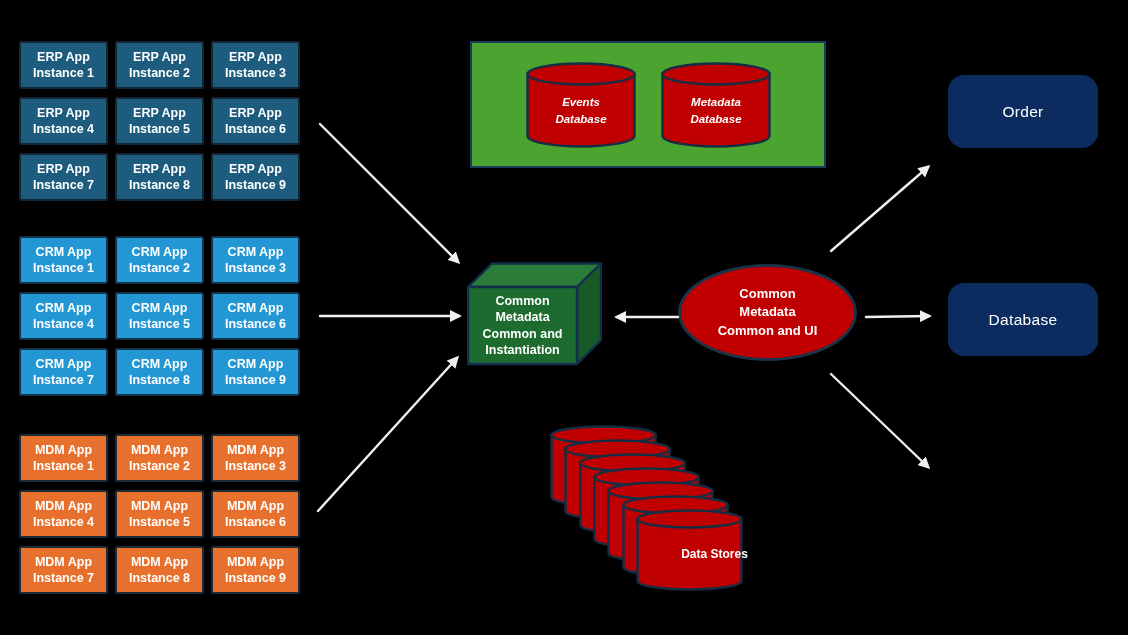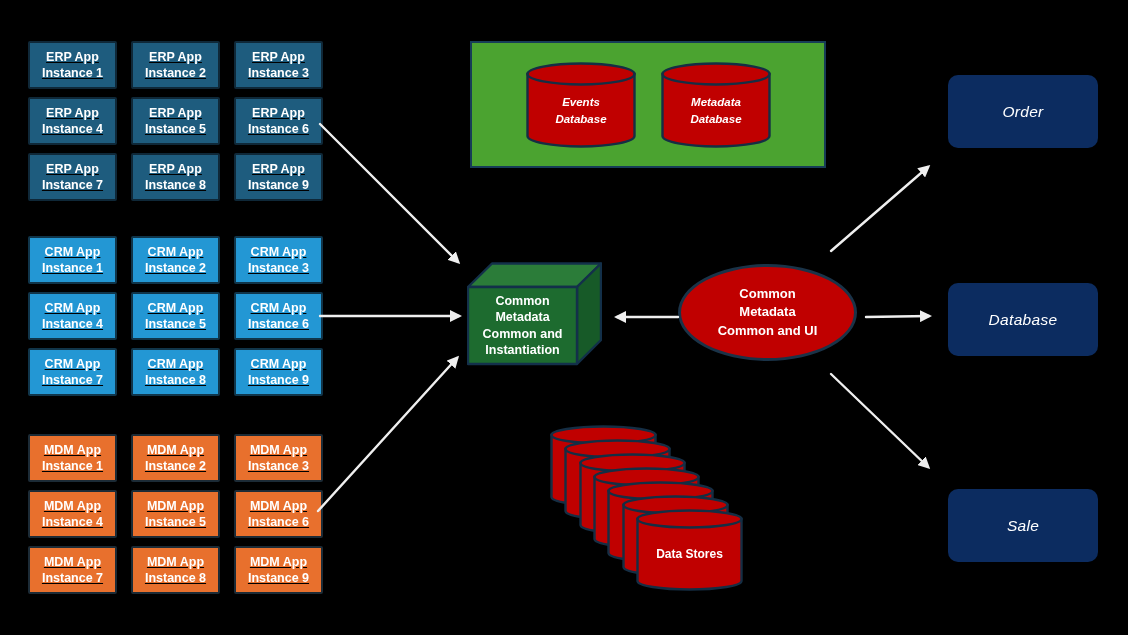--- a/index.html
+++ b/index.html
@@ -5,23 +5,23 @@
   html,body{margin:0;padding:0;background:#000;}
   :root{
     --bg:#000000; --arrow:#efefef; --rightbox:#0c2c60;
   }
   .canvas{
     position:relative; width:1128px; height:635px; overflow:hidden;
     background:var(--bg);
     font-family:"Liberation Sans", sans-serif;
   }
   .group{
-    position:absolute; left:28px;
+    position:absolute; left:19px;
     display:grid; grid-template-columns:repeat(3,89px);
-    grid-auto-rows:48px; gap:8px 14px;text-decoration:underline;
+    grid-auto-rows:48px; gap:8px 7px;
   }
   #group-erp{top:41px;} #group-crm{top:236px;} #group-mdm{top:434px;}
   .node-box{
     border:2px solid #122b3d; box-sizing:border-box; border-radius:2px;
     display:flex; flex-direction:column; align-items:center; justify-content:center;
     color:#fff; font-size:12.5px; font-weight:600; line-height:1.28; text-align:center;
   }
   .node-box span{display:block;}
   .panel{
     position:absolute; left:470px; top:41px; width:356px; height:127px;
@@ -43,27 +43,27 @@
   .ellipse{
     position:absolute; left:678px; top:264px; width:179px; height:97px;
     box-sizing:border-box; border-radius:50%; border:3px solid #1a3348;
     display:flex; flex-direction:column; align-items:center; justify-content:center;
     color:#fff; font-size:13px; font-weight:600; line-height:1.42; text-align:center;
   }
   #datastores{position:absolute; left:550px; top:425px; width:200px; height:170px;}
   .ds-cyl{position:absolute; width:107px; height:82px;}
   .ds-label{
     position:absolute; left:86px; top:122px; width:107px; z-index:5;
-    text-align:center; color:#fff; font-size:12px; font-weight:600;
+    text-align:center; color:#fff; font-size:12px; font-weight:600;padding-left:25px;
   }
   .right-box{
-    position:absolute; left:948px; width:150px; height:73px; border-radius:10px;
+    position:absolute; left:948px; width:150px; height:73px; border-radius:16px;
     background:var(--rightbox);
     display:flex; align-items:center; justify-content:center;
-    color:#fff; font-size:15.5px; font-weight:400; letter-spacing:.3px;font-style:italic;
+    color:#fff; font-size:15.5px; font-weight:400; letter-spacing:.3px;
   }
   #right-box-order{top:75px;} #right-box-database{top:283px;} #right-box-sale{top:489px;}
   .arrows{position:absolute; left:0; top:0; pointer-events:none;}
   .arrows line{stroke:var(--arrow); stroke-width:2.4; stroke-linecap:round;}
 </style>
 </head>
 <body>
 
 <div class="canvas">
 
@@ -255,23 +255,20 @@
           <path d="M1.5 10 V 72 A 52 8.5 0 0 0 105.5 72 V 10 Z" style="fill:#c00000;stroke:#152e44;stroke-width:2.4"></path>
           <ellipse cx="53.5" cy="10" rx="52" ry="8.5" style="fill:#c00000;stroke:#152e44;stroke-width:2.4"></ellipse>
         </svg></div>
     </div>
 
   <div class="right-box" id="right-box-order">
     <span>Order</span>
   </div>
   <div class="right-box" id="right-box-database">
     <span>Database</span>
-  </div>
-  <div class="right-box" id="right-box-sale">
-    <span>Sale</span>
   </div>
 
   <svg class="arrows" width="1128" height="635" viewBox="0 0 1128 635">
     <defs>
       <marker id="arw" viewBox="0 0 10 10" refX="7.5" refY="5" markerWidth="5" markerHeight="5" orient="auto">
         <path d="M0,0 L10,5 L0,10 Z" style="fill:var(--arrow)"></path>
       </marker>
     </defs>
     <line x1="320" y1="124" x2="458" y2="262" marker-end="url(#arw)"></line>
     <line x1="320" y1="316" x2="459" y2="316" marker-end="url(#arw)"></line>

